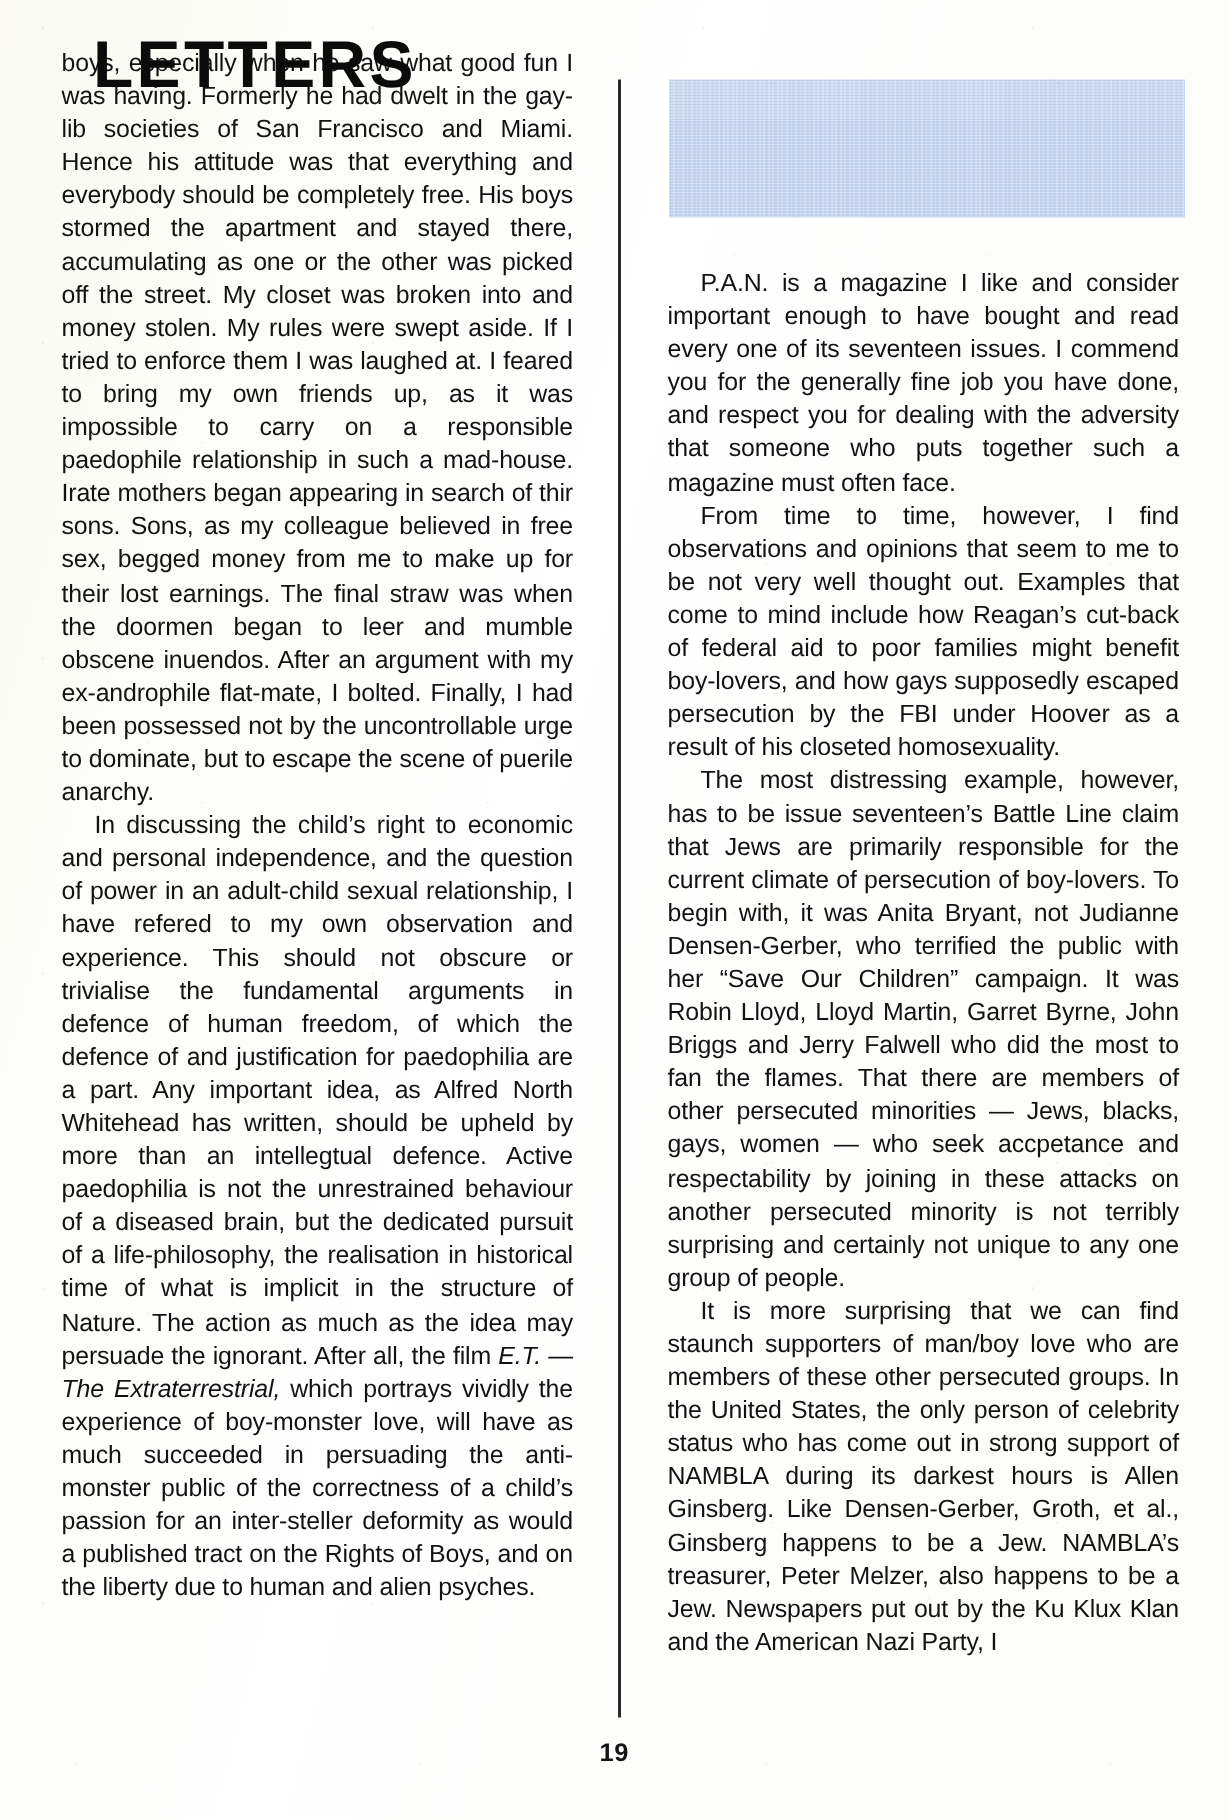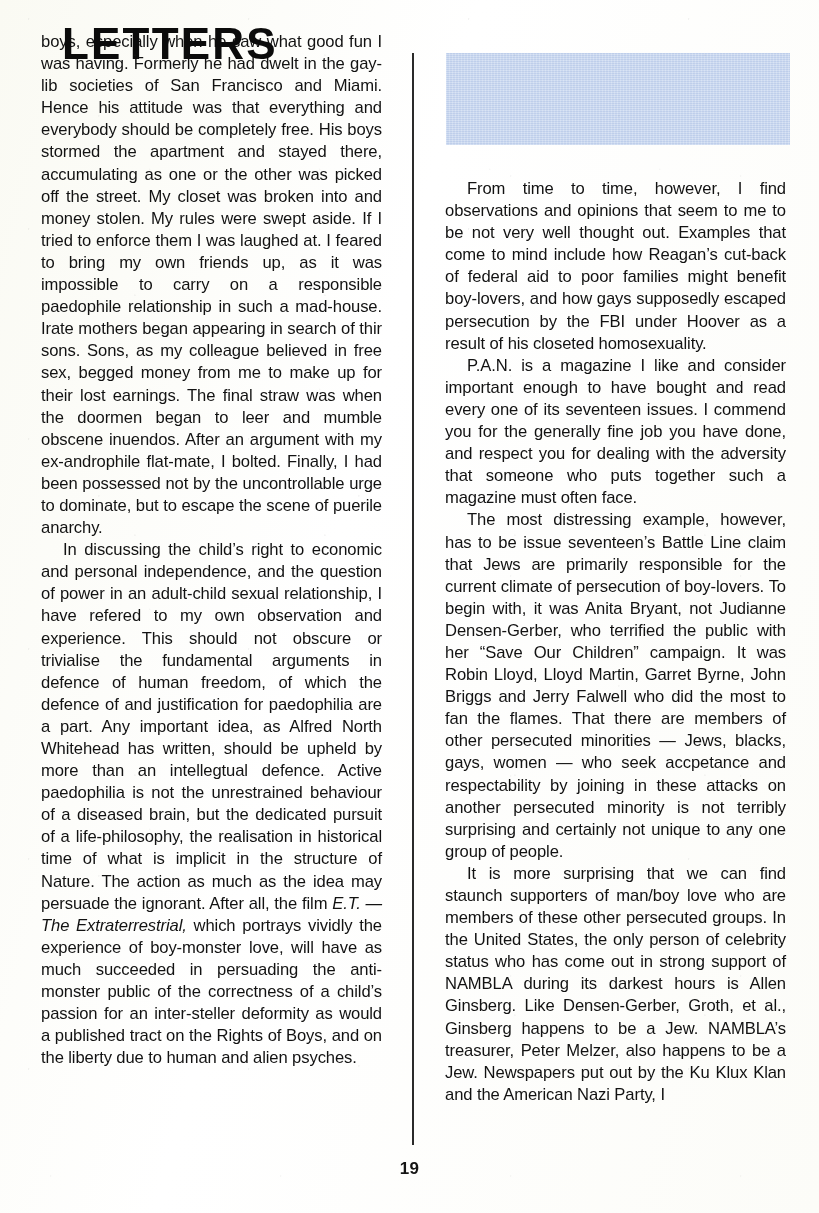--- a/index.html
+++ b/index.html
@@ -156,22 +156,22 @@
 
   <div class="col" id="col-left">
     <p>boys, especially when he saw what good fun I was having. Formerly he had dwelt in the gay-lib societies of San Francisco and Miami. Hence his attitude was that everything and everybody should be completely free. His boys stormed the apartment and stayed there, accumulating as one or the other was picked off the street. My closet was broken into and money stolen. My rules were swept aside. If I tried to enforce them I was laughed at. I feared to bring my own friends up, as it was impossible to carry on a responsible paedophile relationship in such a mad-house. Irate mothers began appearing in search of thir sons. Sons, as my colleague believed in free sex, begged money from me to make up for their lost earnings. The final straw was when the doormen began to leer and mumble obscene inuendos. After an argument with my ex-androphile flat-mate, I bolted. Finally, I had been possessed not by the uncontrollable urge to dominate, but to escape the scene of puerile anarchy.</p>
     <p><span>In discussing the child’s right to economic and personal independence, and the question of power in an adult-child sexual relationship, I have refered to my own observation and experience. This should not obscure or trivialise the fundamental arguments in defence of human freedom, of which the defence of and justification for paedophilia are a part. Any important idea, as Alfred North Whitehead has written, should be upheld by more than an intellegtual defence. Active paedophilia is not the unrestrained behaviour of a diseased brain, but the dedicated pursuit of a life-philosophy, the realisation in historical time of what is implicit in the structure of Nature. The action as much as the idea may persuade the ignorant. After all, the film </span><span class="ital">E.T. — The Extraterrestrial,</span><span> which portrays vividly the experience of boy-monster love, will have as much succeeded in persuading the anti-monster public of the correctness of a child’s passion for an inter-steller deformity as would a published tract on the Rights of Boys, and on the liberty due to human and alien psyches.</span></p>
   </div>
 
   <div id="letters-banner"></div>
   <div id="letters-title">LETTERS</div>
 
   <div class="col" id="col-right">
+    <p>P.A.N. is a magazine I like and consider important enough to have bought and read every one of its seventeen issues. I commend you for the generally fine job you have done, and respect you for dealing with the adversity that someone who puts together such a magazine must often face.</p>
     <p>From time to time, however, I find observations and opinions that seem to me to be not very well thought out. Examples that come to mind include how Reagan’s cut-back of federal aid to poor families might benefit boy-lovers, and how gays supposedly escaped persecution by the FBI under Hoover as a result of his closeted homosexuality.</p>
-    <p>P.A.N. is a magazine I like and consider important enough to have bought and read every one of its seventeen issues. I commend you for the generally fine job you have done, and respect you for dealing with the adversity that someone who puts together such a magazine must often face.</p>
     <p>The most distressing example, however, has to be issue seventeen’s Battle Line claim that Jews are primarily responsible for the current climate of persecution of boy-lovers. To begin with, it was Anita Bryant, not Judianne Densen-Gerber, who terrified the public with her “Save Our Children” campaign. It was Robin Lloyd, Lloyd Martin, Garret Byrne, John Briggs and Jerry Falwell who did the most to fan the flames. That there are members of other persecuted minorities — Jews, blacks, gays, women — who seek accpetance and respectability by joining in these attacks on another persecuted minority is not terribly surprising and certainly not unique to any one group of people.</p>
     <p>It is more surprising that we can find staunch supporters of man/boy love who are members of these other persecuted groups. In the United States, the only person of celebrity status who has come out in strong support of NAMBLA during its darkest hours is Allen Ginsberg. Like Densen-Gerber, Groth, et al., Ginsberg happens to be a Jew. NAMBLA’s treasurer, Peter Melzer, also happens to be a Jew. Newspapers put out by the Ku Klux Klan and the American Nazi Party, I</p>
   </div>
 
   <div id="page-number">19</div>
 
   <div id="speckle"></div>
 </div>
 
 </body></html>

